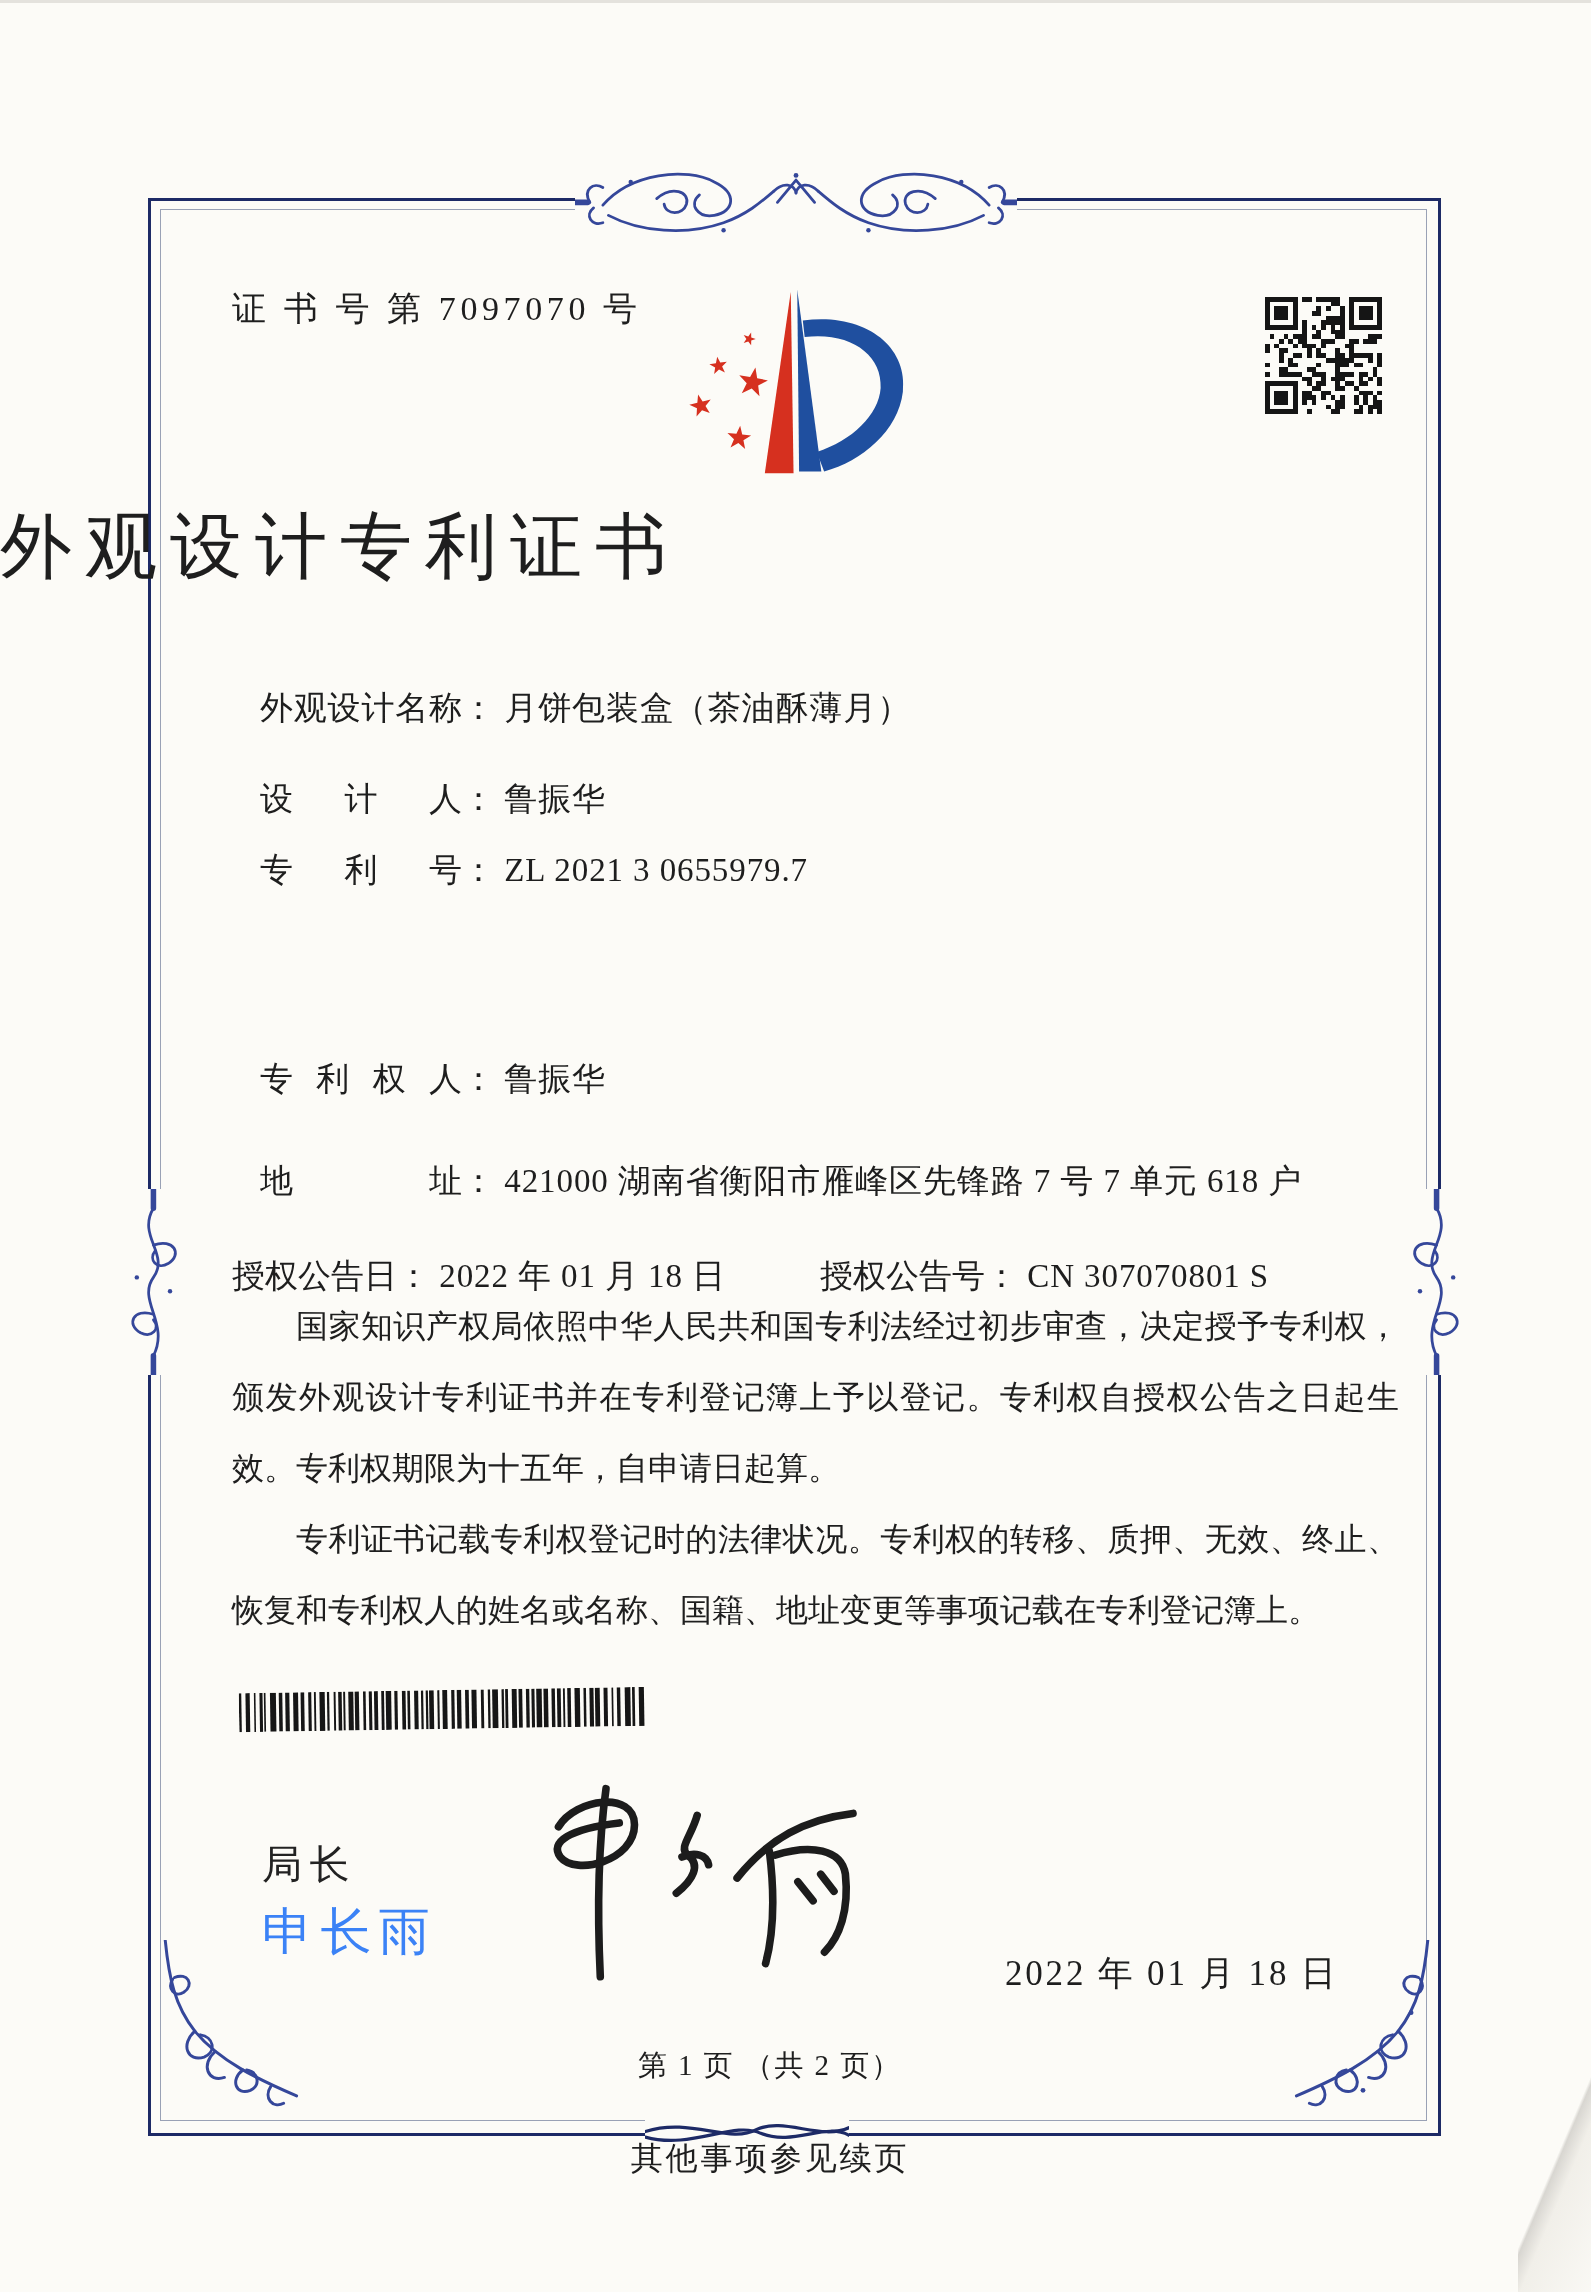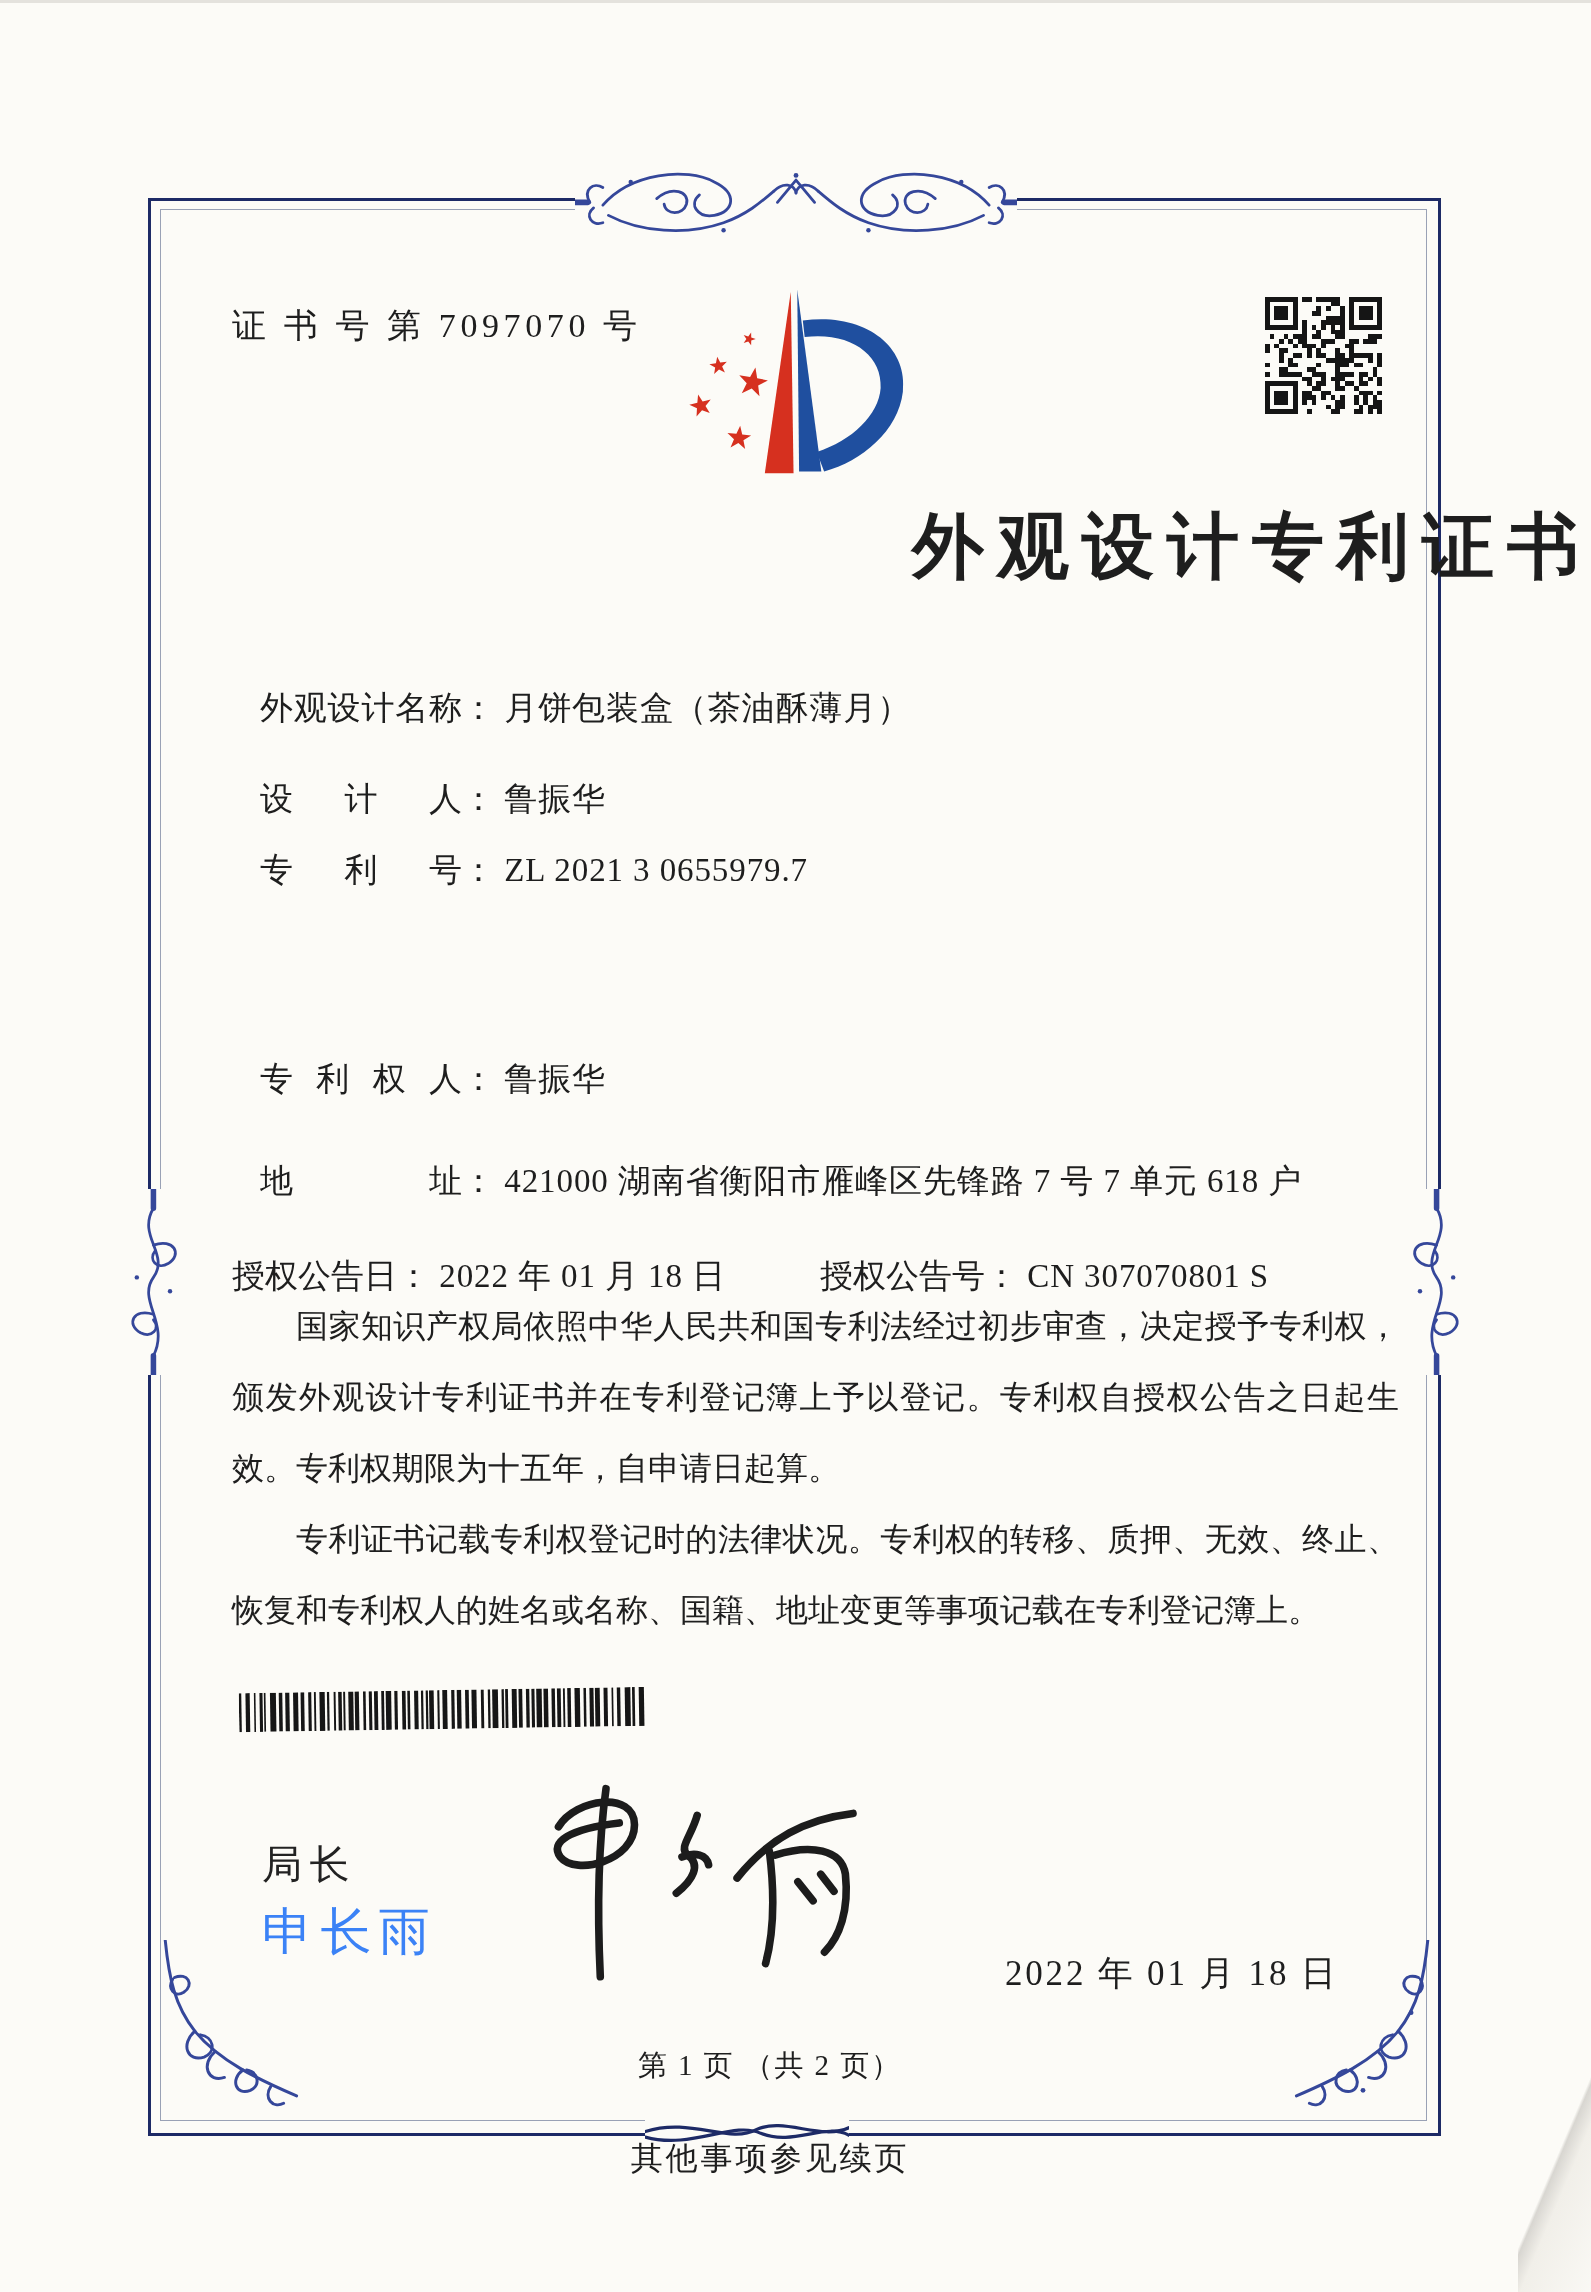--- a/index.html
+++ b/index.html
@@ -15,26 +15,26 @@
     position:absolute;right:0;bottom:0;width:74px;height:232px;
     background:linear-gradient(113deg,rgba(0,0,0,0) 46%,#d8d6d1 48%,#f1efe9 58%,#faf9f5 100%);
   }
   
   .frame-outer{position:absolute;left:148px;top:198px;width:1287px;height:1932px;border:3.7px solid #1d2a66;}
   .frame-inner{position:absolute;left:160px;top:209px;width:1265px;height:1910px;border:1.9px solid #99a1b5;}
   .orn{position:absolute;}
   .orn svg{display:block;width:100%;height:100%;}
   .orn-mask{background:#fcfbf7;}
   
-  .certno{position:absolute;left:232px;top:303px;font-size:34px;letter-spacing:4.6px;}
+  .certno{position:absolute;left:232px;top:286px;font-size:34px;letter-spacing:4.6px;}
   .logo{position:absolute;left:649px;top:288px;width:278px;height:193px;}
   .qr{position:absolute;left:1265px;top:297px;width:117px;height:117px;}
   .qr svg{width:100%;height:100%;shape-rendering:crispEdges;}
-  .title{position:absolute;left:0;width:100%;top:499px;text-align:right;
-         font-size:72px;font-weight:700;letter-spacing:13px;}
+  .title{position:absolute;left:0;width:100%;top:499px;text-align:left;
+         font-size:72px;font-weight:400;letter-spacing:13px;}
   
   .row{position:absolute;left:232px;font-size:33px;white-space:nowrap;}
   .lbl{display:inline-block;width:202px;text-align:justify;text-align-last:justify;vertical-align:baseline;margin-left:28px;}
   .lbl-plain{display:inline-block;vertical-align:baseline;}
   .val{margin-left:9.3px;letter-spacing:0.9px;}
   .grant2{position:absolute;left:588px;top:0;white-space:nowrap;}
   
   .bodytext{position:absolute;left:232px;top:1291px;width:1167px;
             font-size:32px;line-height:71px;text-align:justify;}
   .bodytext p{margin:0;text-indent:2em;}

